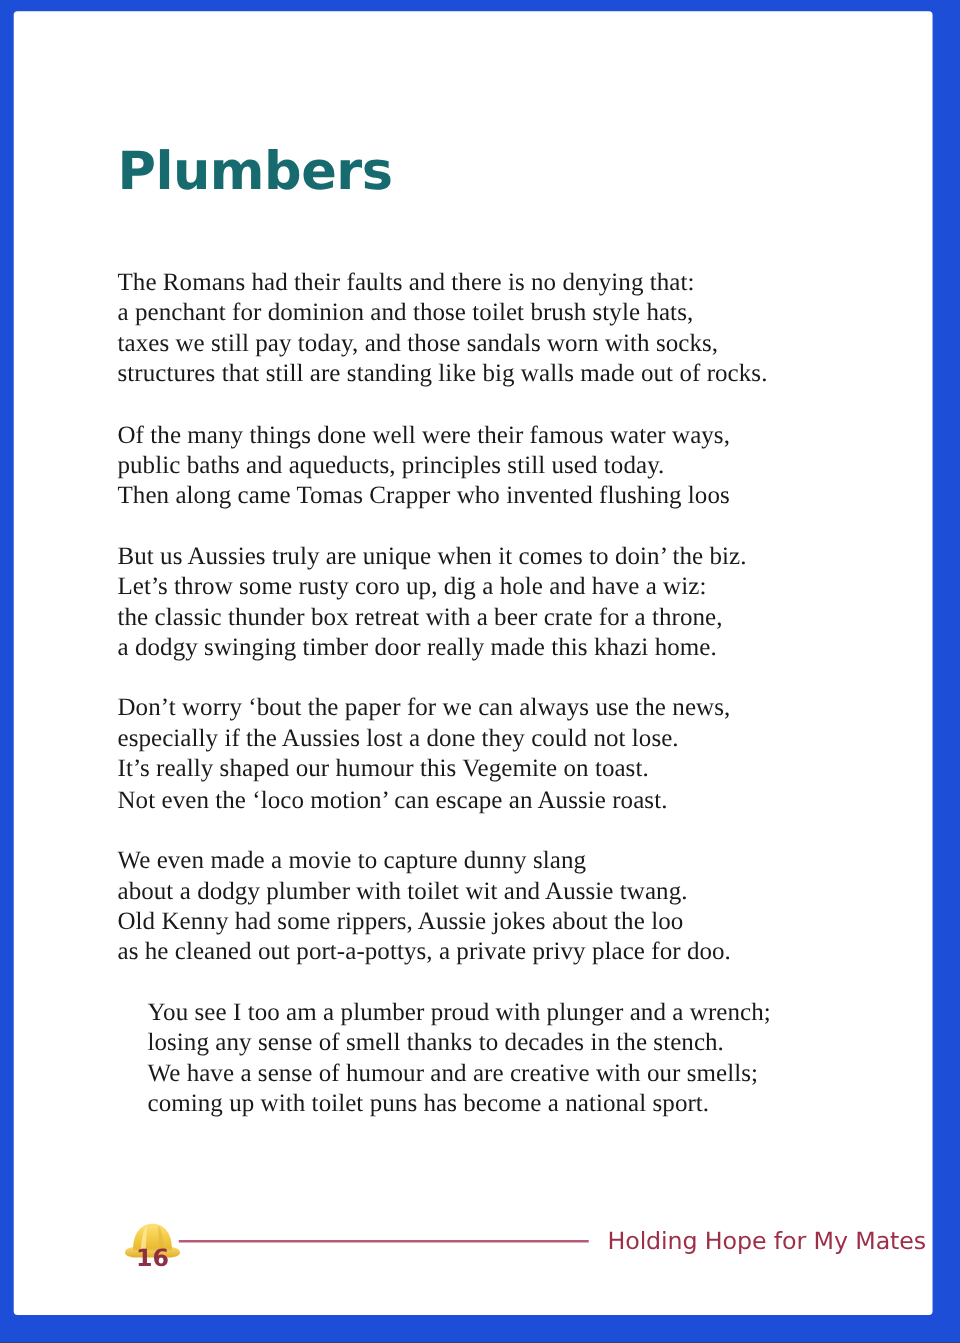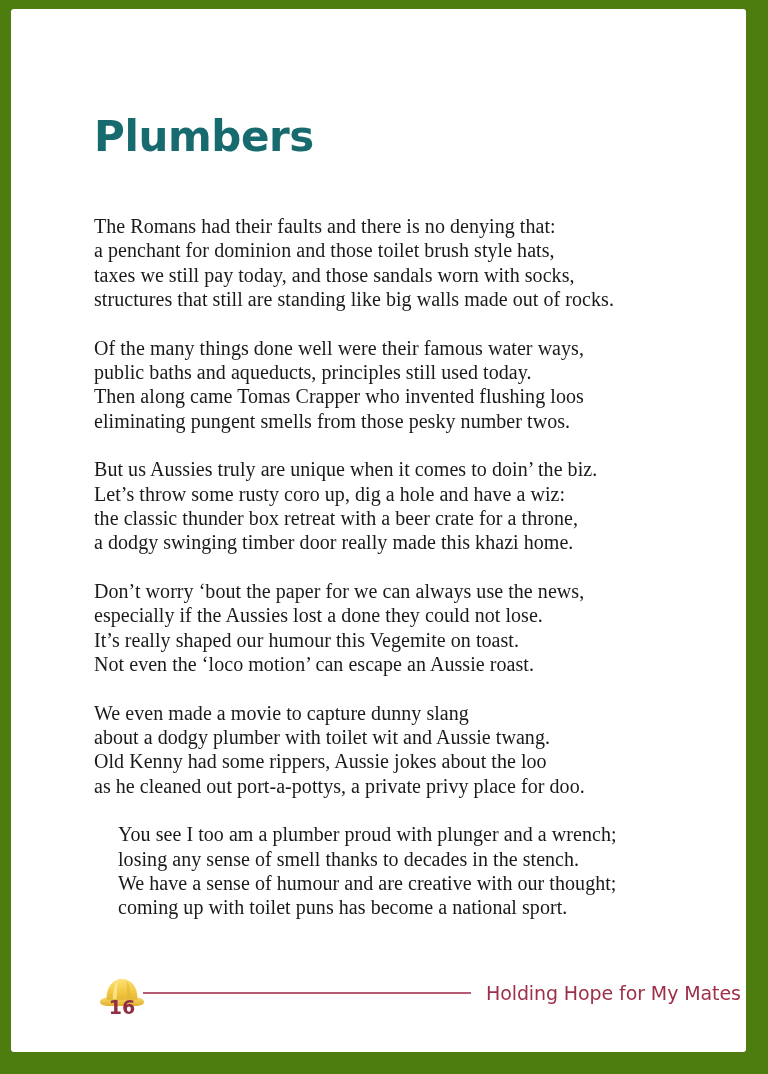--- a/index.html
+++ b/index.html
@@ -11,21 +11,21 @@
     width: 768px;
     height: 1074px;
     overflow: hidden;
     font-family: "Liberation Serif", serif;
   }
 
   .page-backdrop {
     position: relative;
     width: 768px;
     height: 1074px;
-    background: #4d7c0f;
+    background: #1d4ed8;
     text-decoration: underline;
   }
 
   .page-sheet {
     position: absolute;
     left: 11px;
     top: 9px;
     width: 735px;
     height: 1043px;
     background: #ffffff;
@@ -163,21 +163,20 @@
           <span class="poem-line">The Romans had their faults and there is no denying that:</span>
           <span class="poem-line">a penchant for dominion and those toilet brush style hats,</span>
           <span class="poem-line">taxes we still pay today, and those sandals worn with socks,</span>
           <span class="poem-line">structures that still are standing like big walls made out of rocks.</span>
         </p>
 
         <p class="stanza">
           <span class="poem-line">Of the many things done well were their famous water ways,</span>
           <span class="poem-line">public baths and aqueducts, principles still used today.</span>
           <span class="poem-line">Then along came Tomas Crapper who invented flushing loos</span>
-          <span class="poem-line">eliminating pungent smells from those pesky number twos.</span>
         </p>
 
         <p class="stanza">
           <span class="poem-line">But us Aussies truly are unique when it comes to doin’ the biz.</span>
           <span class="poem-line">Let’s throw some rusty coro up, dig a hole and have a wiz:</span>
           <span class="poem-line">the classic thunder box retreat with a beer crate for a throne,</span>
           <span class="poem-line">a dodgy swinging timber door really made this khazi home.</span>
         </p>
 
         <p class="stanza">
@@ -190,21 +189,21 @@
         <p class="stanza">
           <span class="poem-line">We even made a movie to capture dunny slang</span>
           <span class="poem-line">about a dodgy plumber with toilet wit and Aussie twang.</span>
           <span class="poem-line">Old Kenny had some rippers, Aussie jokes about the loo</span>
           <span class="poem-line">as he cleaned out port-a-pottys, a private privy place for doo.</span>
         </p>
 
         <p class="stanza">
           <span class="poem-line">You see I too am a plumber proud with plunger and a wrench;</span>
           <span class="poem-line">losing any sense of smell thanks to decades in the stench.</span>
-          <span class="poem-line">We have a sense of humour and are creative with our thought;</span>
+          <span class="poem-line">We have a sense of humour and are creative with our smells;</span>
           <span class="poem-line">coming up with toilet puns has become a national sport.</span>
         </p>
 
       </div>
 
       <div class="page-footer">
 
         <div class="footer-badge">
           <svg class="hardhat-icon" viewBox="0 0 52 46">
             <defs>

